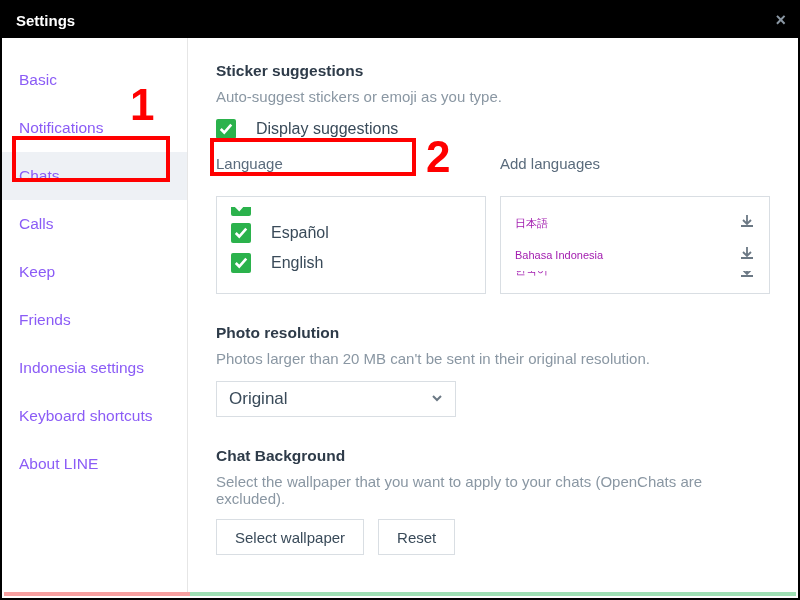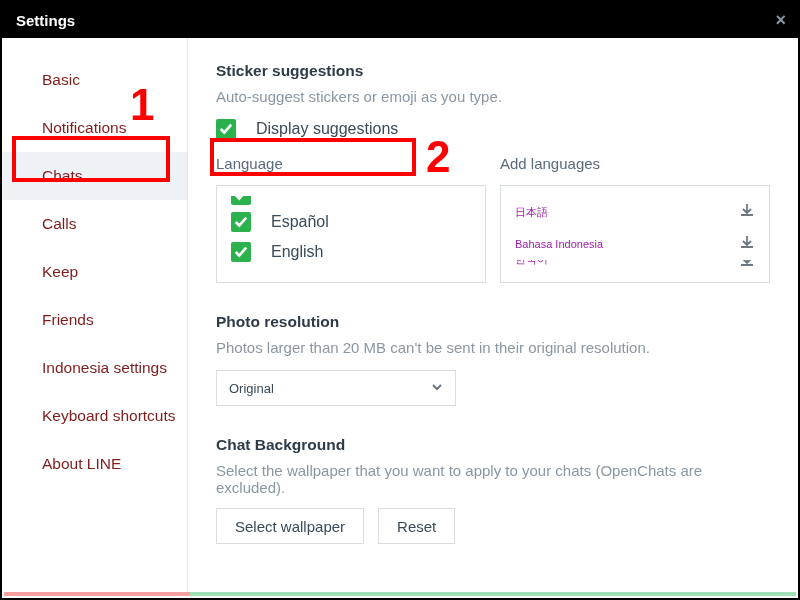--- a/index.html
+++ b/index.html
@@ -2,38 +2,38 @@
 <html><head>
 <meta charset="utf-8">
 <style>
   * { box-sizing: border-box; margin: 0; padding: 0; font-family: "Segoe UI", Arial, sans-serif; }
   html, body { width: 800px; height: 600px; overflow: hidden; background: #fff; }
   .frame { width: 800px; height: 600px; border: 2px solid #000; position: relative; background: #fff; }
   .titlebar { height: 36px; background: #000000; color: #fff; display: flex; align-items: center; padding: 0 14px; font-weight: 600; font-size: 15px; position: relative; }
   .titlebar .close { position: absolute; right: 12px; top: 8px; color: #8a97a3; font-size: 18px; cursor: pointer; }
   .body { display: flex; height: calc(100% - 42px); }
   .sidebar { width: 186px; border-right: 1px solid #e6e6e6; padding-top: 18px; }
-  .side-item { height: 48px; display: flex; align-items: center; padding-left: 40px; color: #7f1d1d; font-size: 15.5px; cursor: pointer; position: relative; }
+  .side-item { height: 48px; display: flex; align-items: center; padding-left: 17px; color: #8b5cf6; font-size: 15.5px; cursor: pointer; position: relative; }
   .side-item.selected { background: #eef1f5; }
   .content { flex: 1; padding: 24px 28px 10px 28px; overflow: hidden; position: relative; color: #394a59; }
   h3.sec { font-size: 15.5px; font-weight: 700; color: #2e3b49; margin-bottom: 8px; }
   .desc { color: #8a97a3; font-size: 15px; margin-bottom: 14px; }
   .checkrow { display: flex; align-items: center; gap: 20px; margin-bottom: 10px; }
   .chk { width: 20px; height: 20px; background: #2bb24c; border-radius: 2px; display: flex; align-items: center; justify-content: center; }
   .chk svg { width: 14px; height: 14px; stroke: #fff; stroke-width: 3; fill: none; }
   .subhead { color: #5a6b7c; font-size: 15px; margin-bottom: 6px; margin-top: 6px; }
   .lang-row { display: flex; gap: 14px; }
   .lang-col { flex: 1; border: 1px solid #d9dee3; padding: 10px 14px 8px 14px; position: relative; min-height: 94px; }
   .lang-col.left .top-trunc { height: 10px; display:flex; align-items:center; gap:12px; overflow:hidden; margin-bottom:6px;}
   .lang-col.left .top-trunc .chk{transform:translateY(-6px);}
   .lang-col.right .addrow { display: flex; align-items: center; justify-content: space-between; height: 32px; }
   .lang-col.right .addrow span.lbl { color: #a21caf; font-size: 11px; }
   .dl-icon { color: #6b7884; }
   .dl-icon svg { width: 16px; height: 16px; stroke: #6b7884; stroke-width: 1.8; fill: none; }
-  .select { width: 240px; height: 36px; border: 1px solid #d9dee3; display: flex; align-items: center; justify-content: space-between; padding: 0 12px; color: #394a59; font-size: 13px; cursor: pointer; }
+  .select { width: 240px; height: 36px; border: 1px solid #d9dee3; display: flex; align-items: center; justify-content: space-between; padding: 0 12px; color: #394a59; font-size: 17px; cursor: pointer; }
   .select svg { width: 12px; height: 12px; stroke: #6b7884; stroke-width: 2; fill: none; }
   .btnrow { display: flex; gap: 14px; }
   .btn { height: 36px; border: 1px solid #d9dee3; background: #fff; padding: 0 18px; display: flex; align-items: center; color: #394a59; font-size: 15px; cursor: pointer; }
   .spacer { height: 30px; }
   
   .anno-box { position: absolute; border: 4px solid #ff0000; pointer-events: none; }
   .anno-num { position: absolute; color: #ff0000; font-weight: 900; font-size: 44px; font-family: Arial, sans-serif; pointer-events: none; }
   .bottombar { position: absolute; left: 2px; right: 2px; bottom: 2px; height: 4px; display:flex; }
   .bottombar div { height:100%; }
 </style>
@@ -84,21 +84,21 @@
 
       <div class="checkrow">
         <span class="chk">
           <svg viewBox="0 0 16 16">
               <polyline points="2,8 6,12 14,3"></polyline>
             </svg>
         </span>
         <span>Display suggestions</span>
       </div>
 
-      <div class="lang-row" style="margin-bottom:7px;justify-content:flex-end;">
+      <div class="lang-row" style="margin-bottom:18px;justify-content:flex-end;">
         <div style="flex:1" class="subhead">Language</div>
         <div style="flex:1" class="subhead">Add languages</div>
       </div>
 
       <div class="lang-row">
         <div class="lang-col left">
           <div class="top-trunc">
             <span class="chk">
                 <svg viewBox="0 0 16 16">
                   <polyline points="2,8 6,12 14,3"></polyline>

